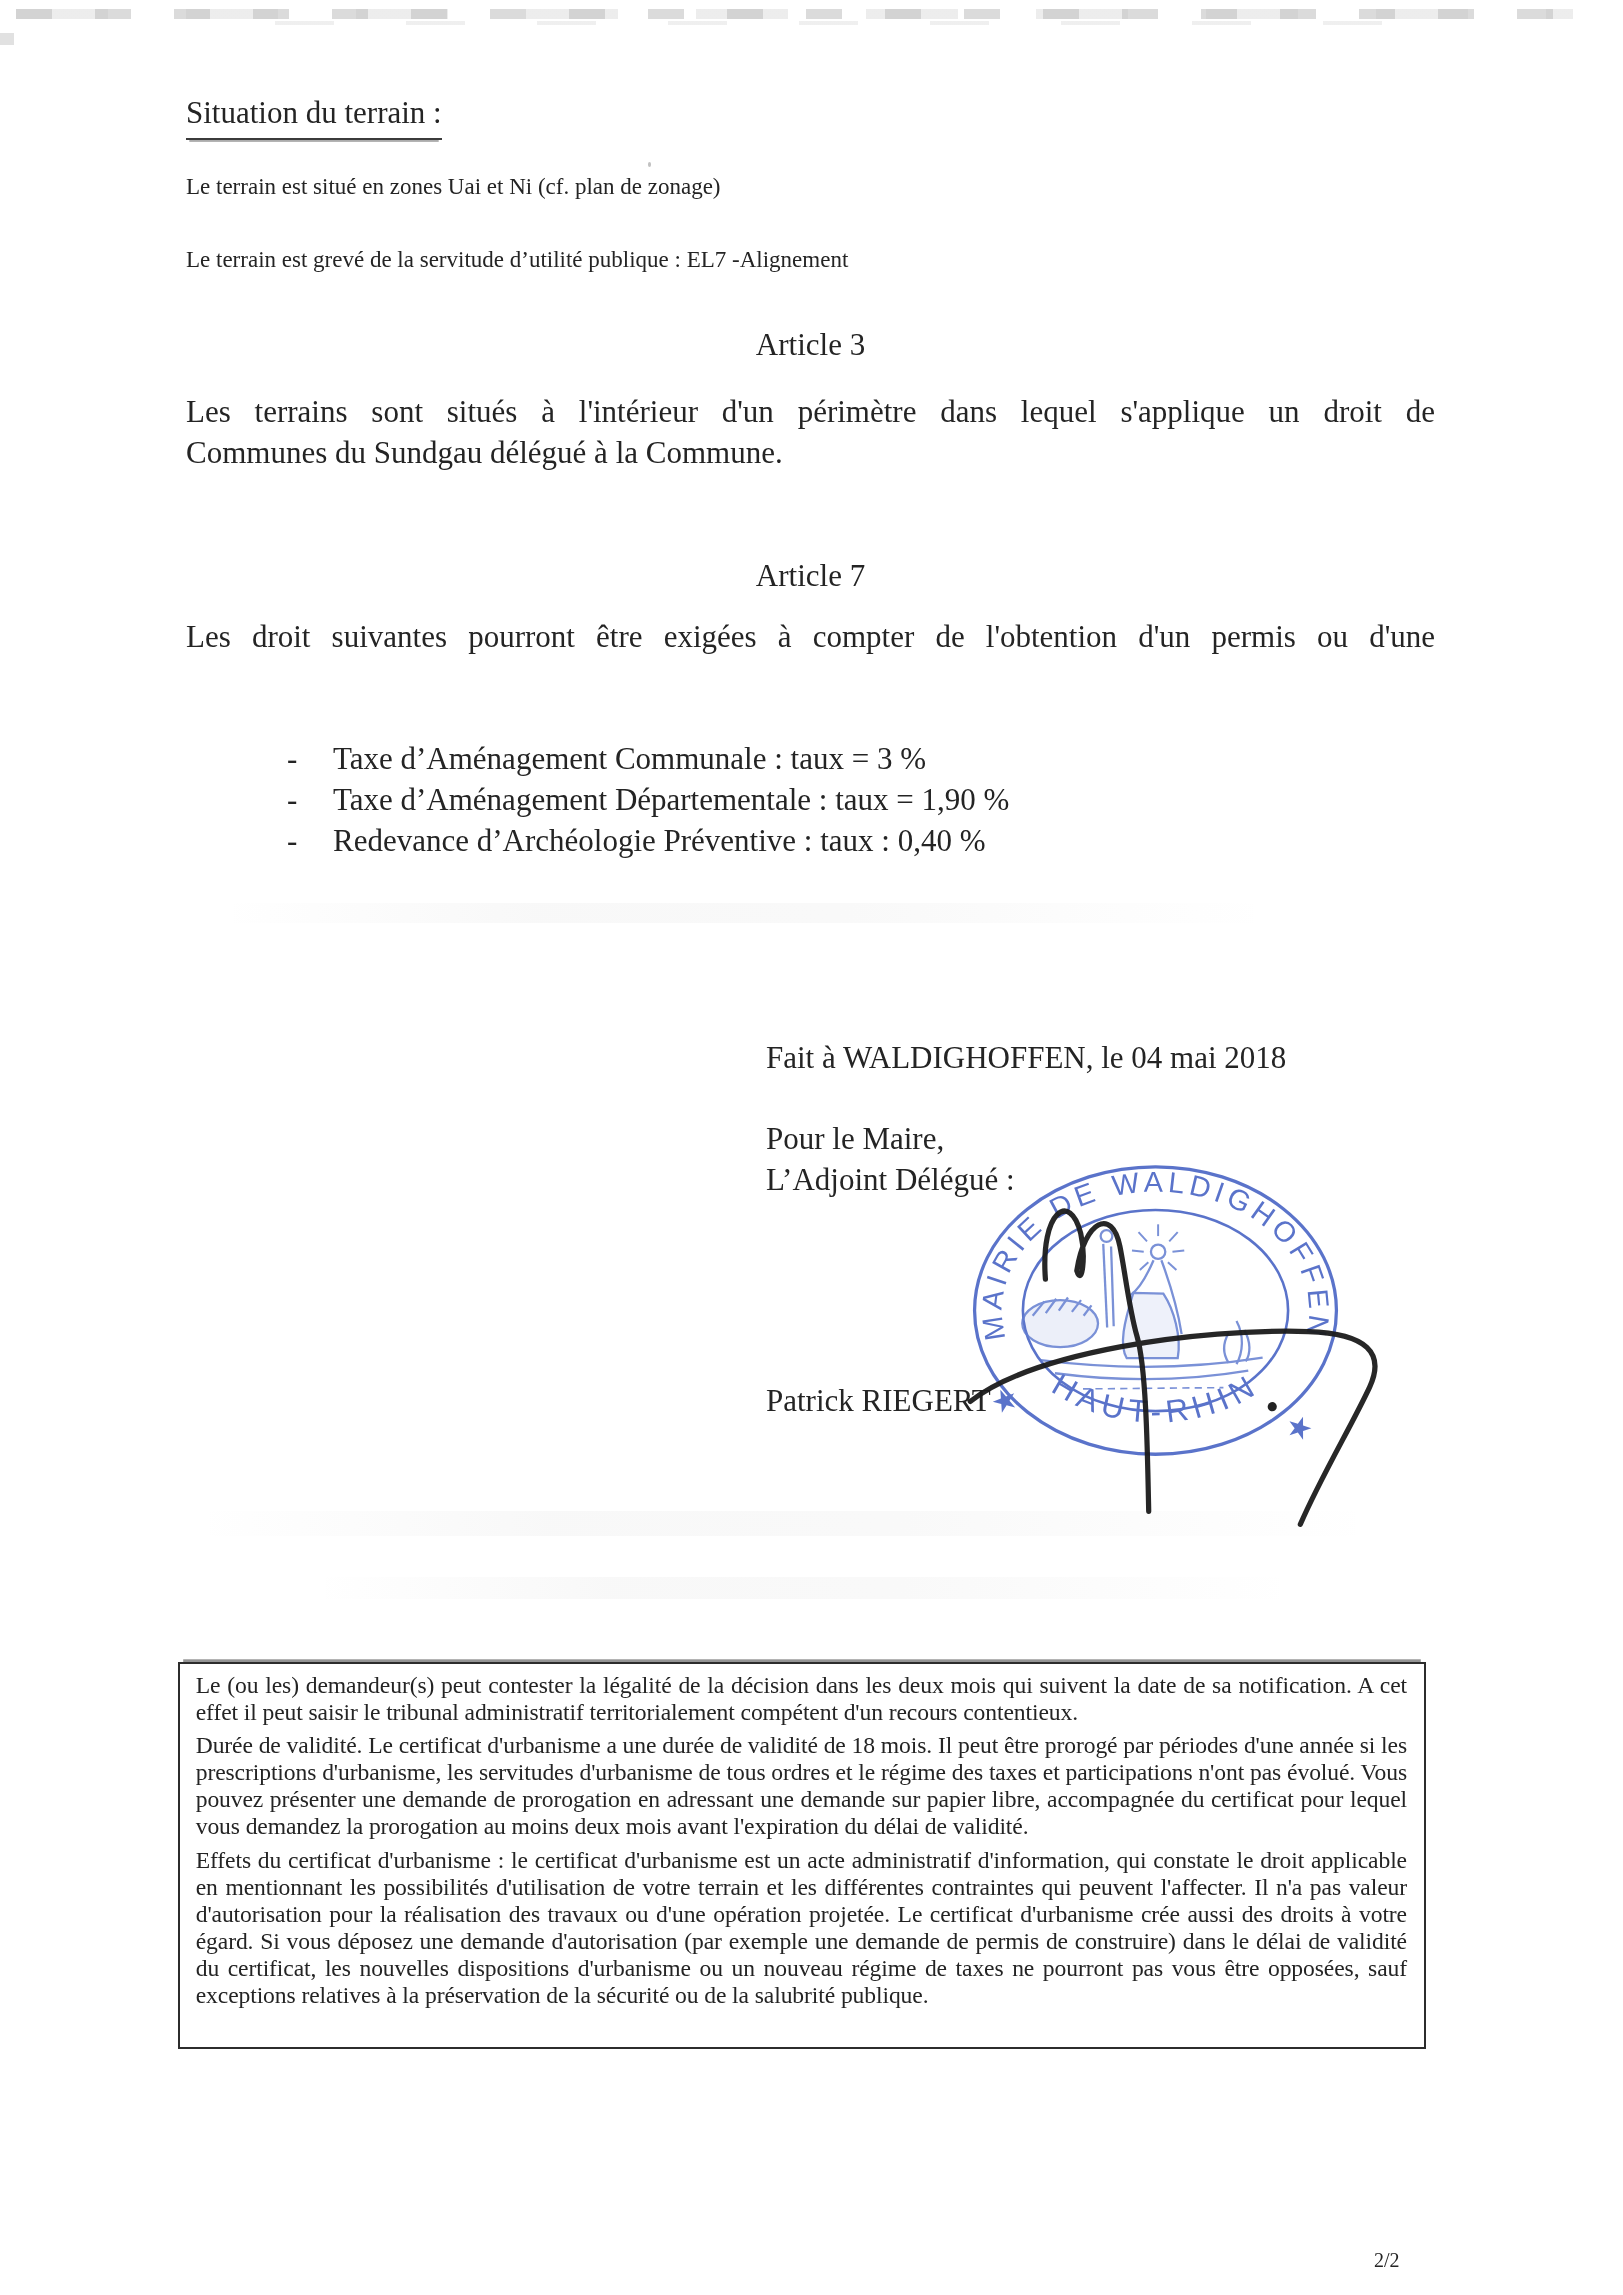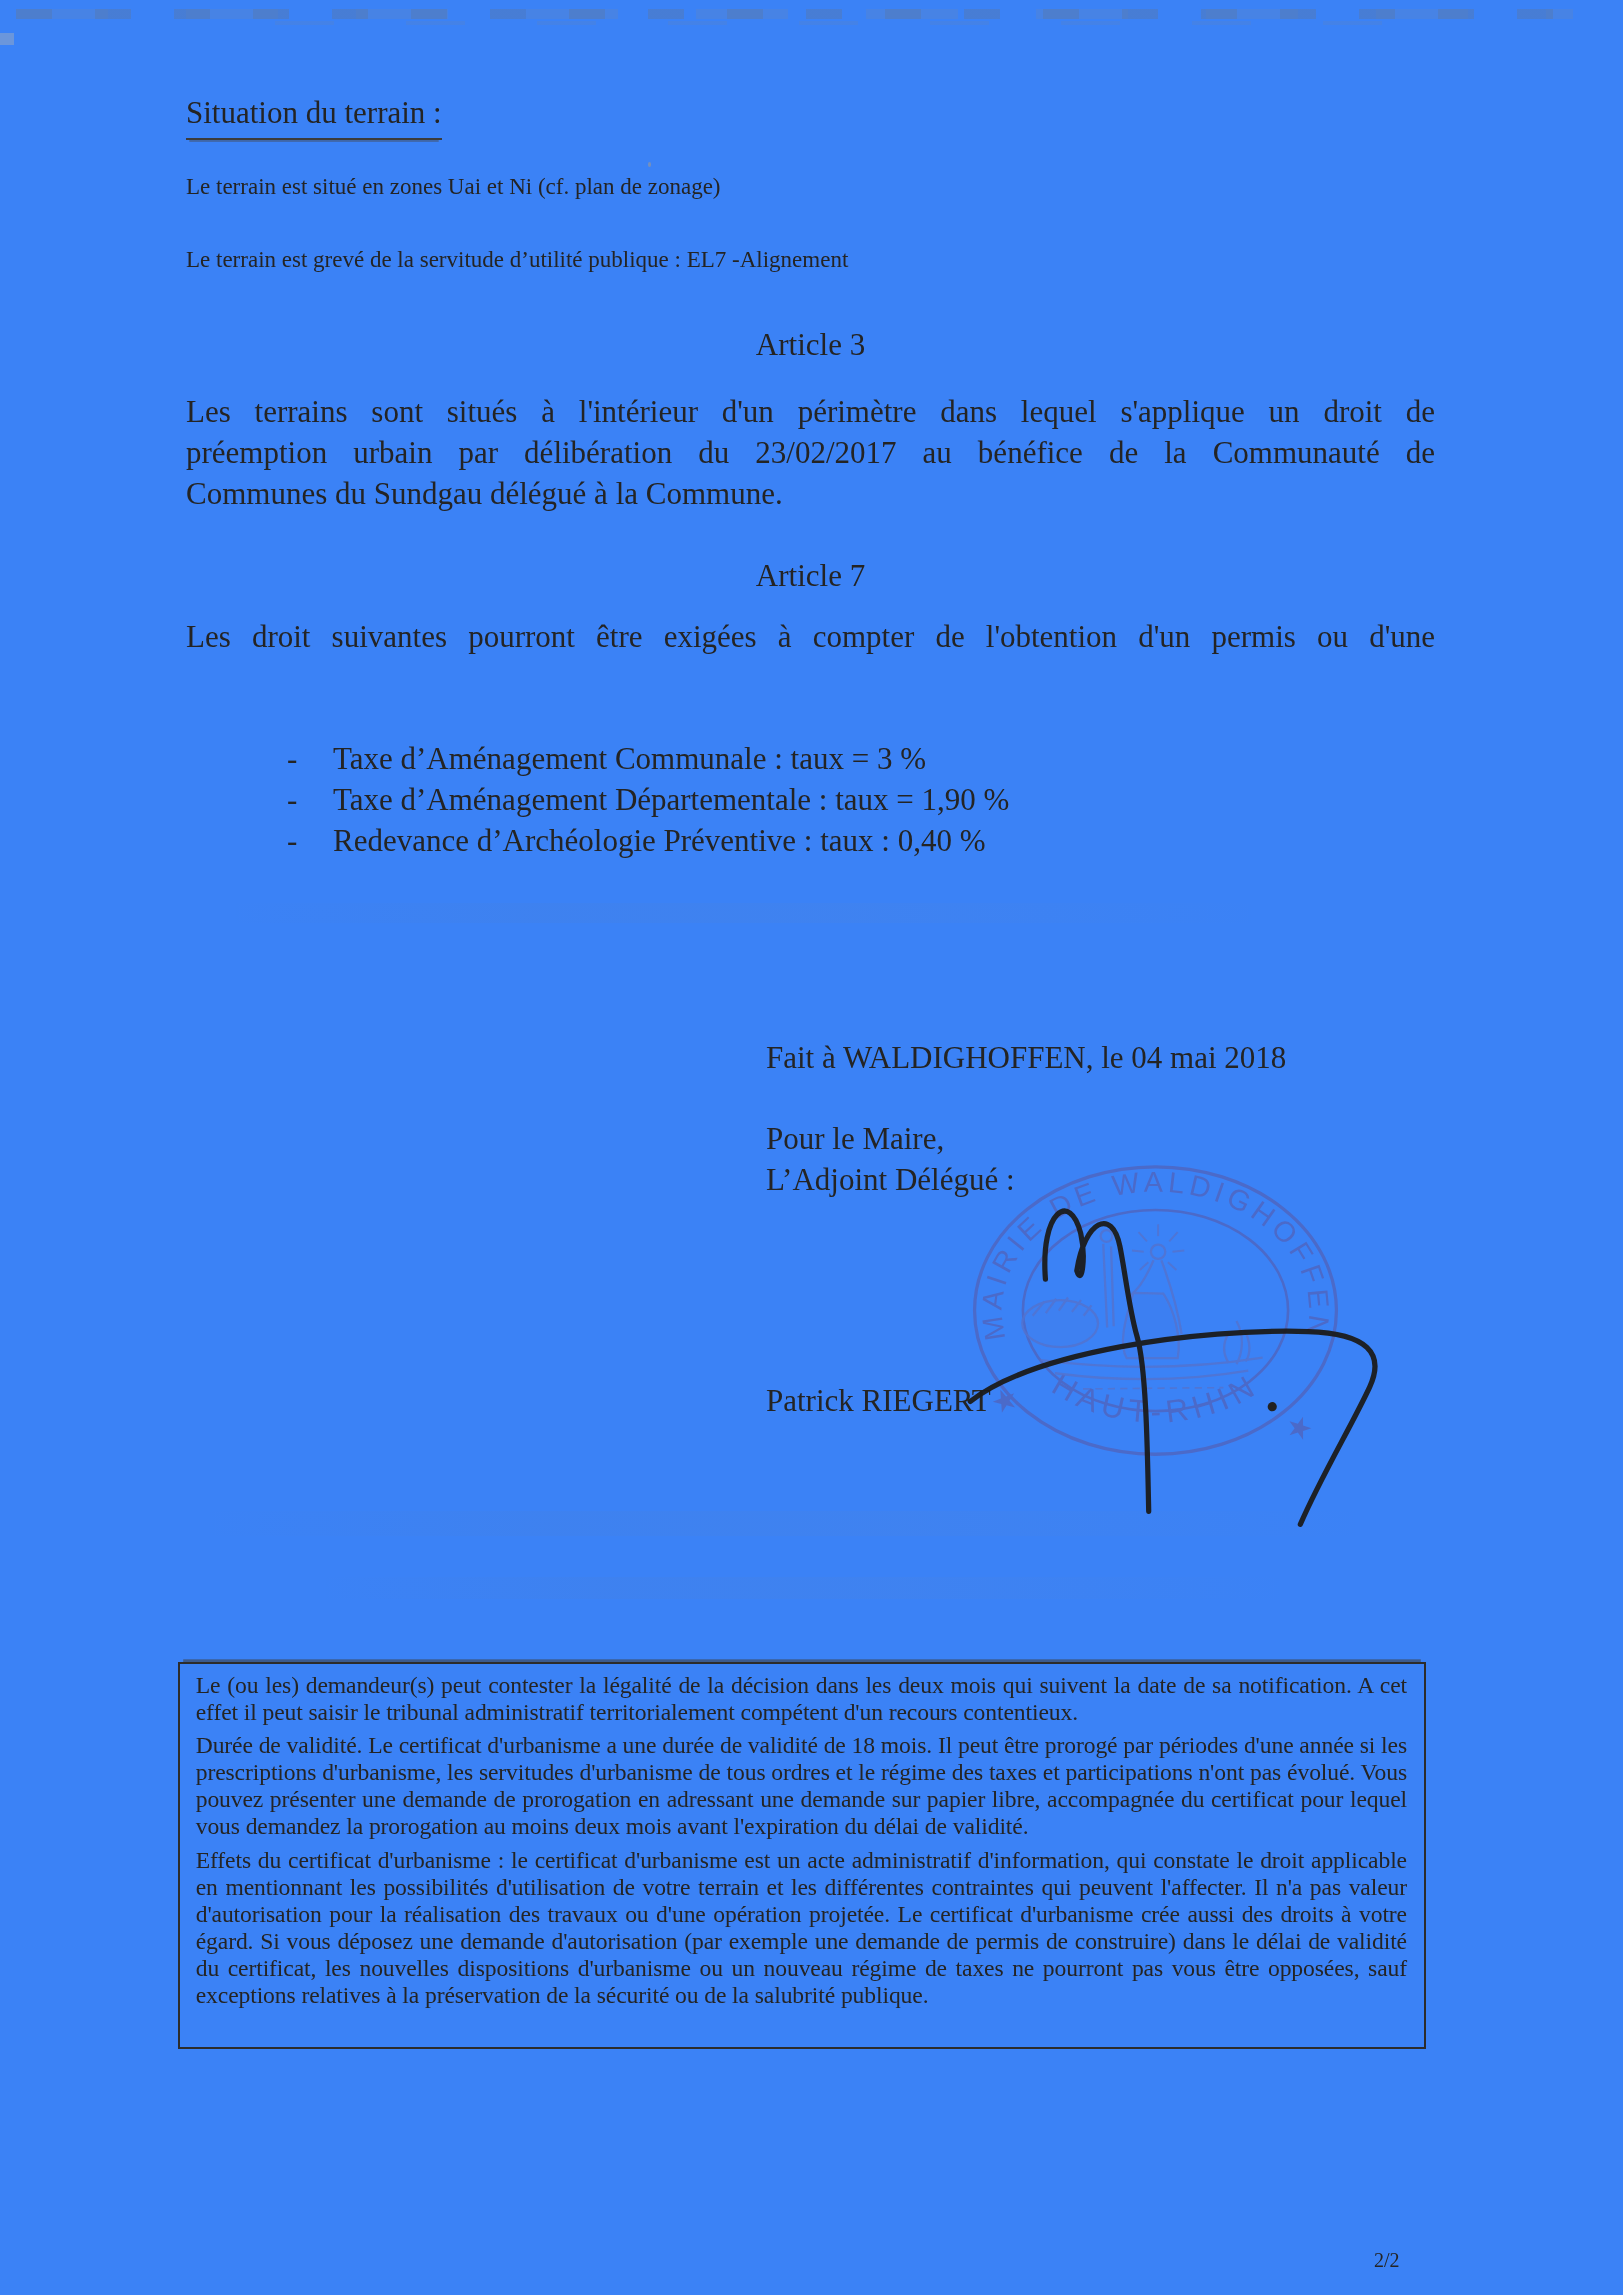--- a/index.html
+++ b/index.html
@@ -1,20 +1,20 @@
 <!DOCTYPE html>
 <html style="font-size:10.5px"><head>
 <meta charset="utf-8">
 <style>
   html, body { margin: 0; padding: 0; background: #e8e8e8; }
   .page {
     position: relative;
     width: 1623px;
     height: 2295px;
-    background: #3b82f6;
+    background: #ffffff;
     font-family: "Liberation Serif", serif;
     color: #242424;
     overflow: hidden;
   }
   .abs { position: absolute; }
 
   
   .scan-band {
     top: 9.2px; left: 15.7px; width: 1557px; height: 9.8px;
     background:
@@ -87,21 +87,20 @@
   <div class="abs ghost-smudge" style="left:222px; top:903px; width:1047px; height:19.6px;"></div>
 
   <div class="abs h-underline" style="left:186px; top:94px;">Situation du terrain :</div>
 
   <div class="abs body-line" style="left:186px; top:168px;">Le terrain est situé en zones Uai et Ni (cf. plan de zonage)</div>
   <div class="abs body-line" style="left:186px; top:241px;">Le terrain est grevé de la servitude d’utilité publique : EL7 -Alignement</div>
 
   <div class="abs centered-title" style="left:186px; top:326px;">Article 3</div>
   <div class="abs para" style="left:186px; top:391px;">
     <div class="jl">Les terrains sont situés à l'intérieur d'un périmètre dans lequel s'applique un droit de</div>
-    <div class="jl">préemption urbain par délibération du 23/02/2017 au bénéfice de la Communauté de</div>
     <div class="ll">Communes du Sundgau délégué à la Commune.</div>
   </div>
 
   <div class="abs centered-title" style="left:186px; top:557px;">Article 7</div>
   <div class="abs para" style="left:186px; top:616px;">
     <div class="jl">Les droit suivantes pourront être exigées à compter de l'obtention d'un permis ou d'une</div>
   </div>
 
   <div class="abs tax-list" style="left:287px; top:738px;">
     <div class="tax-row">

